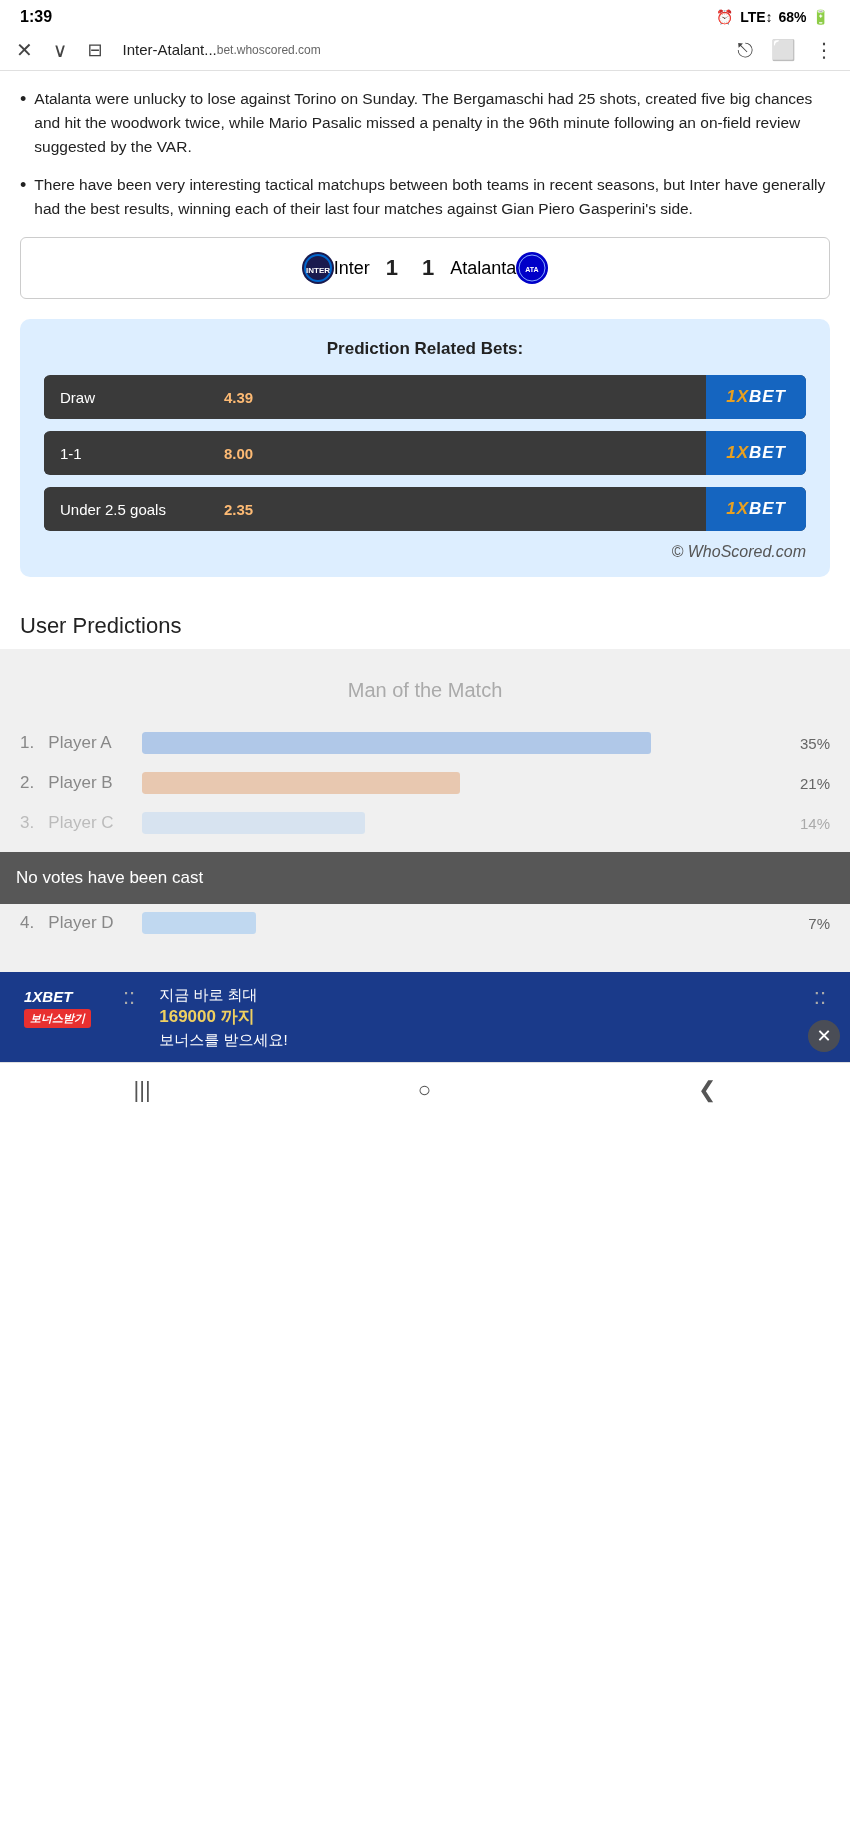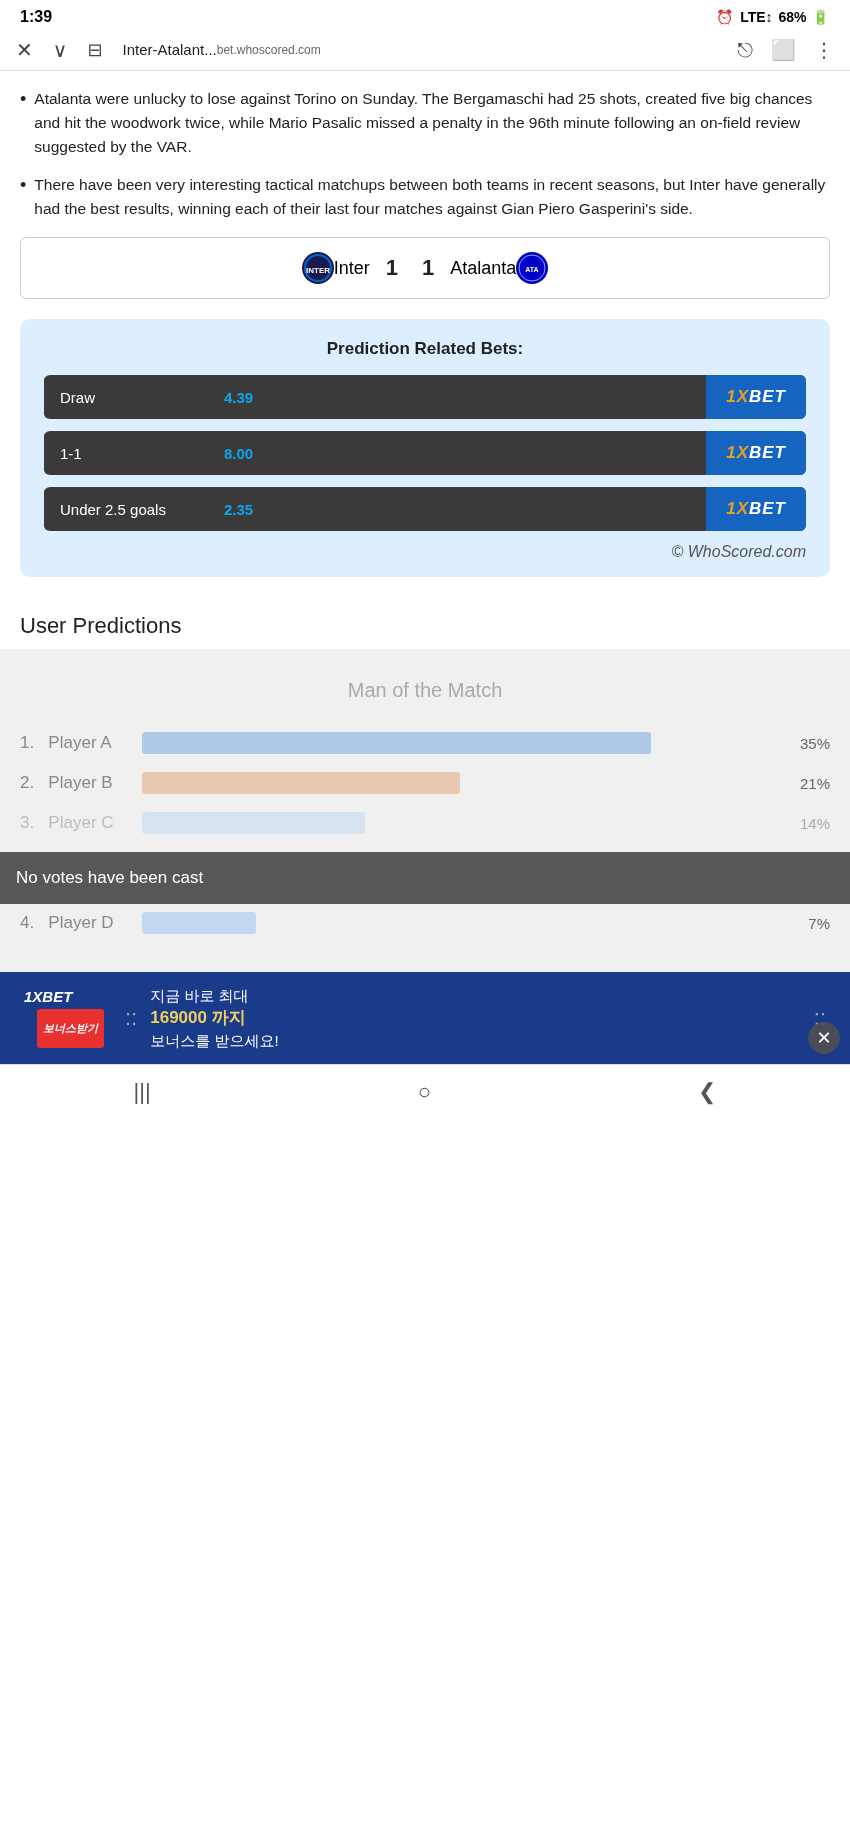--- a/index.html
+++ b/index.html
@@ -168,21 +168,21 @@
     }
     .bet-label {
       color: #fff;
       font-size: 15px;
       padding: 12px 16px;
       min-width: 170px;
       background: #3a3a3a;
       flex-shrink: 0;
     }
     .bet-odds {
-      color: #0ea5e9;
+      color: #fdba74;
       font-size: 15px;
       font-weight: 700;
       padding: 12px 10px;
       background: #3a3a3a;
       flex: 1;
     }
     .bet-button {
       background: #1565c0;
       color: #fff;
       font-size: 16px;
@@ -272,23 +272,22 @@
       text-align: left;
       font-size: 17px;
       padding: 16px;
       margin: 0 -20px;
     }
 
     
     .ad-banner {
       background: #1a3a8a;
       display: flex;
-      align-items: center;
       padding: 12px 16px;
-      gap: 5px;
+      gap: 16px;
       position: relative;
     }
     .ad-1xbet-logo {
       background: #1a3a8a;
       color: #fff;
       font-size: 16px;
       font-weight: 900;
       font-style: italic;
       padding: 4px 8px;
       display: flex;
@@ -297,24 +296,23 @@
     }
     .ad-1xbet-main {
       font-size: 15px;
       font-weight: 900;
       font-style: italic;
     }
     .ad-1xbet-badge {
       background: #e83030;
       color: #fff;
       font-size: 11px;
-      padding: 12px 6px;
+      padding: 2px 6px;
       border-radius: 3px;
       font-weight: 700;
-      margin-left: 13px;
     }
     .ad-text {
       flex: 1;
       color: #fff;
       font-size: 15px;
       line-height: 1.4;
     }
     .ad-text-amount {
       color: #f0d060;
       font-size: 17px;

